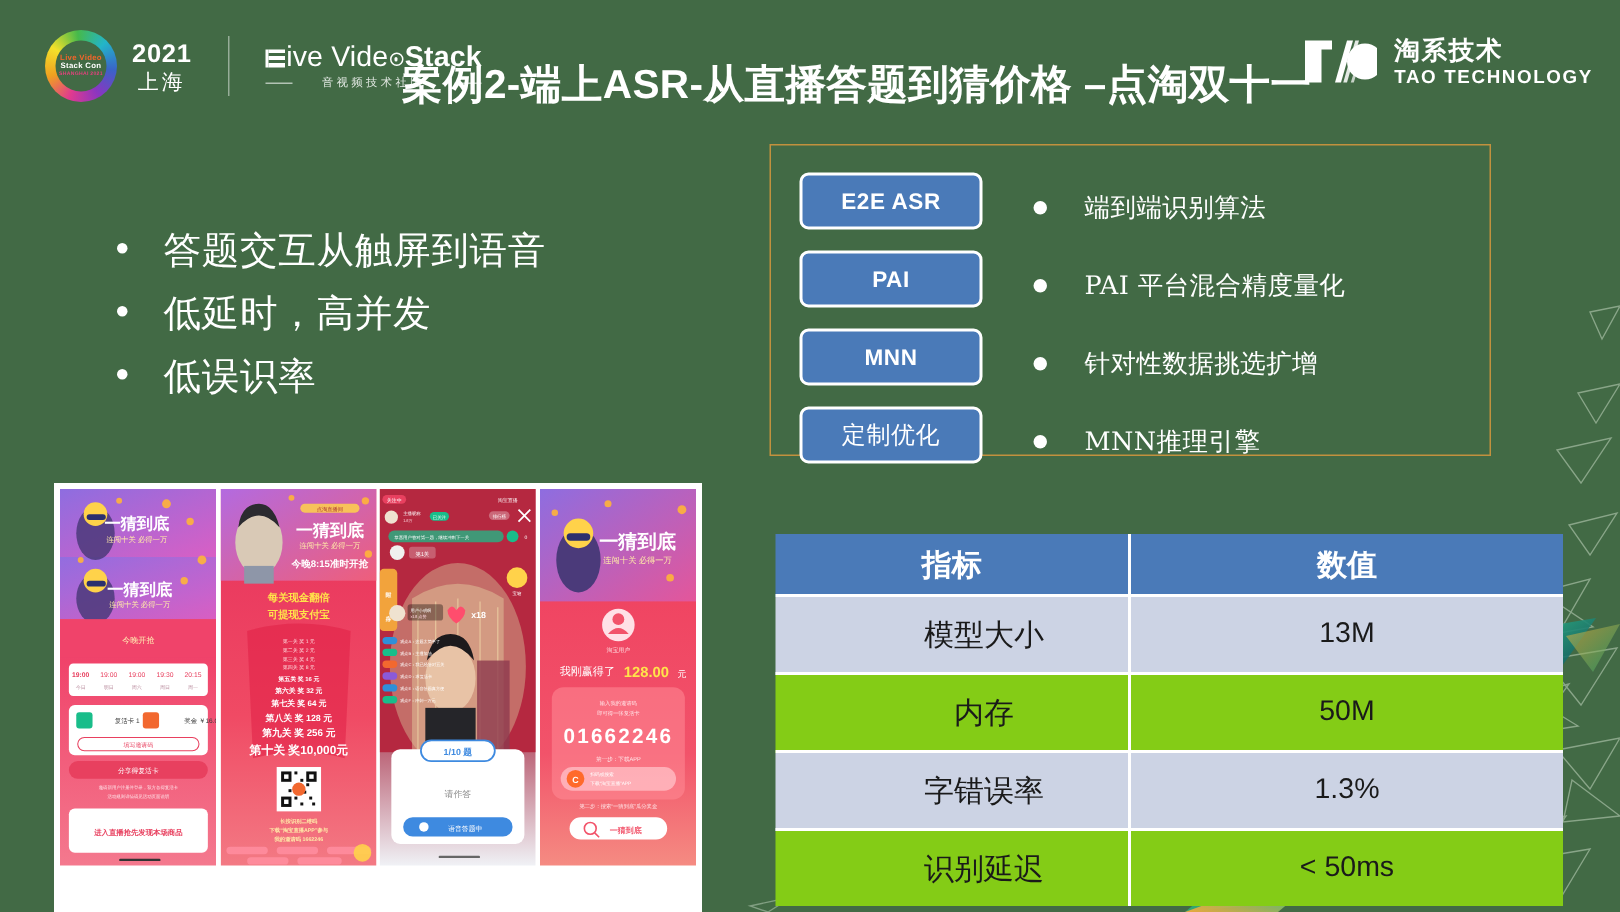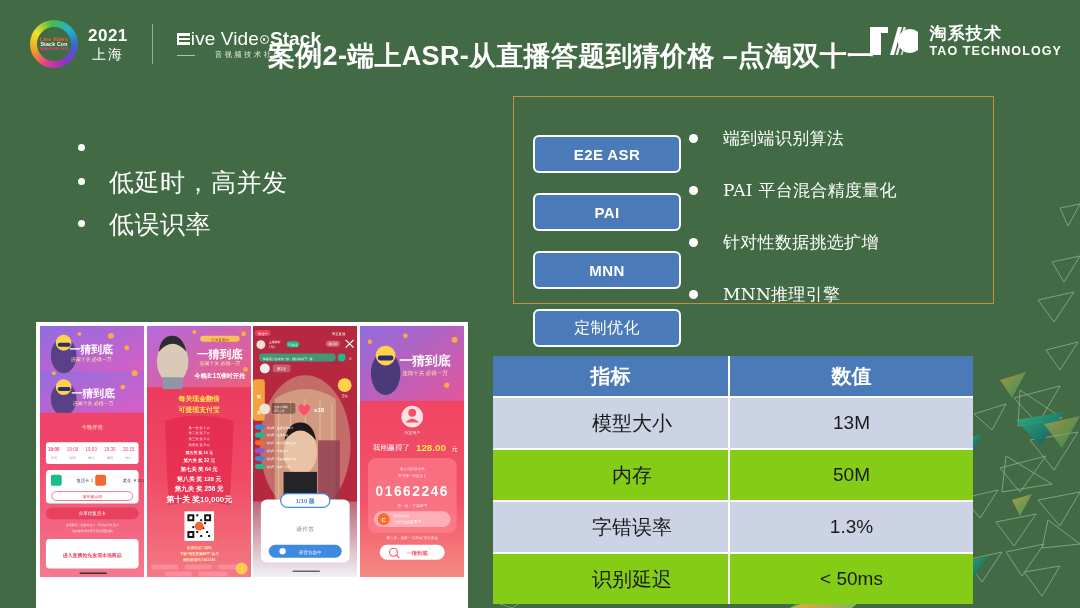--- a/index.html
+++ b/index.html
@@ -56,32 +56,32 @@
   .bullets{position:absolute;left:78px;top:150px;color:#fff;}
   .bullets .bl{display:flex;align-items:baseline;margin-bottom:9px;}
   .bullets .dot{width:7px;height:7px;border-radius:50%;background:#fff;margin-right:24px;flex:0 0 auto;
                 position:relative;top:-6px;}
   .bullets .tx{font-size:25px;letter-spacing:.5px;font-family:"DejaVu Serif","Liberation Serif",serif;}
 
   
   .panel{position:absolute;left:513px;top:96px;width:481px;height:208px;
          border:1.6px solid #c2913e;box-sizing:border-box;}
   .chips{position:absolute;left:19px;top:18px;width:122px;}
-  .chip{width:148px;height:38px;background:#4a7ab8;border:2px solid #fff;border-radius:6px;
+  .chip{width:122px;height:38px;background:#4a7ab8;border:2px solid #fff;border-radius:6px;
         box-sizing:border-box;display:flex;align-items:center;justify-content:center;color:#fff;
-        font-size:15px;font-weight:bold;letter-spacing:.4px;margin-bottom:14px;margin-top:20px;}
+        font-size:15px;font-weight:bold;letter-spacing:.4px;margin-bottom:14px;}
   .chip.cn{font-weight:normal;font-size:16px;font-family:"DejaVu Serif","Liberation Serif",serif;}
   .plist{position:absolute;left:175px;top:22px;width:300px;}
   .pitem{display:flex;align-items:center;height:38px;margin-bottom:14px;color:#fff;}
   .pitem .pd{width:9px;height:9px;border-radius:50%;background:#fff;margin-right:25px;flex:0 0 auto;}
   .pitem .pt{font-size:17px;letter-spacing:.3px;font-family:"DejaVu Serif","Liberation Serif",serif;white-space:nowrap;}
   .pitem.last{margin-top:13px;}
 
   
-  .tbl{position:absolute;left:493px;top:356px;width:480px;border-collapse:separate;border-spacing:0;}
+  .tbl{position:absolute;left:517px;top:356px;width:525px;border-collapse:separate;border-spacing:0;}
   .tbl td,.tbl th{height:48px;text-align:center;vertical-align:middle;
                   border-right:2px solid #fff;border-bottom:2px solid #fff;
                   font-size:19px;color:#1a1a1a;font-weight:normal;}
   .tbl th{background:#4a7ab8;color:#fff;font-size:20px;font-weight:bold;height:38px;}
   .tbl tr td:last-child,.tbl tr th:last-child{border-right:none;}
   .tbl tr:last-child td{border-bottom:none;}
   .tbl .rA td{background:#ccd3e4;}
   .tbl .rB td{background:#84cc16;}
   .tbl .c1{width:190px;}
   .tbl .lab{font-family:"DejaVu Serif","Liberation Serif",serif;font-size:20px;padding-left:44px;}
@@ -198,20 +198,21 @@
       <div class="tao-txt">
         <div class="tao-cn">淘系技术</div>
         <div class="tao-en">TAO TECHNOLOGY</div>
       </div>
     </div>
   </div>
 
   <div class="bullets">
     <div class="bl">
       <span class="dot"></span>
+      <span class="tx">答题交互从触屏到语音</span>
     </div>
     <div class="bl">
       <span class="dot"></span>
       <span class="tx">低延时，高并发</span>
     </div>
     <div class="bl">
       <span class="dot"></span>
       <span class="tx">低误识率</span>
     </div>
   </div>

